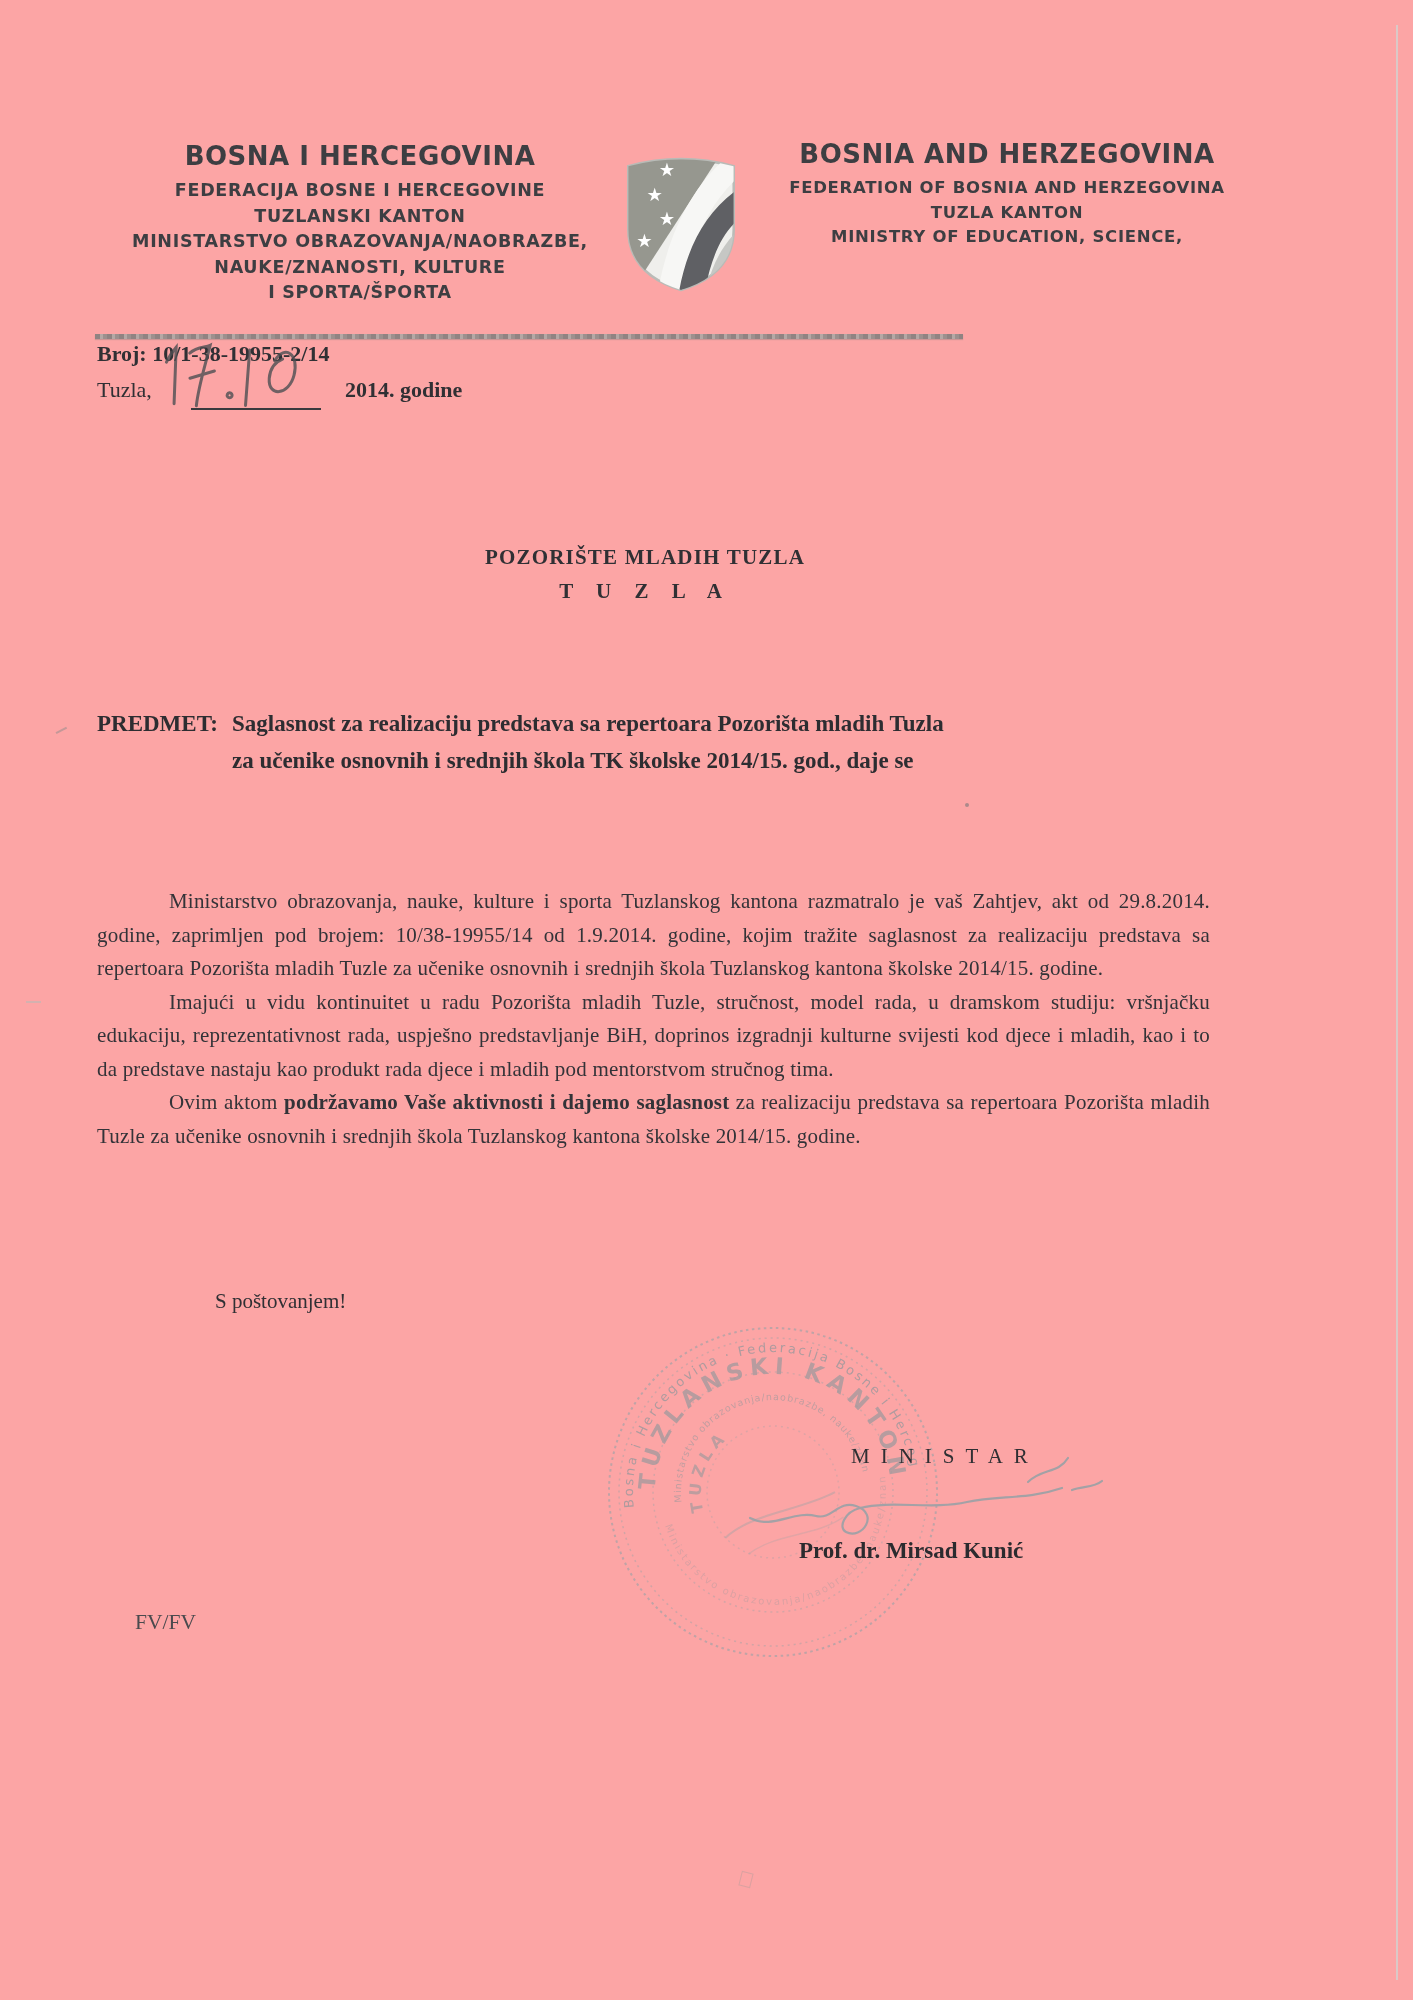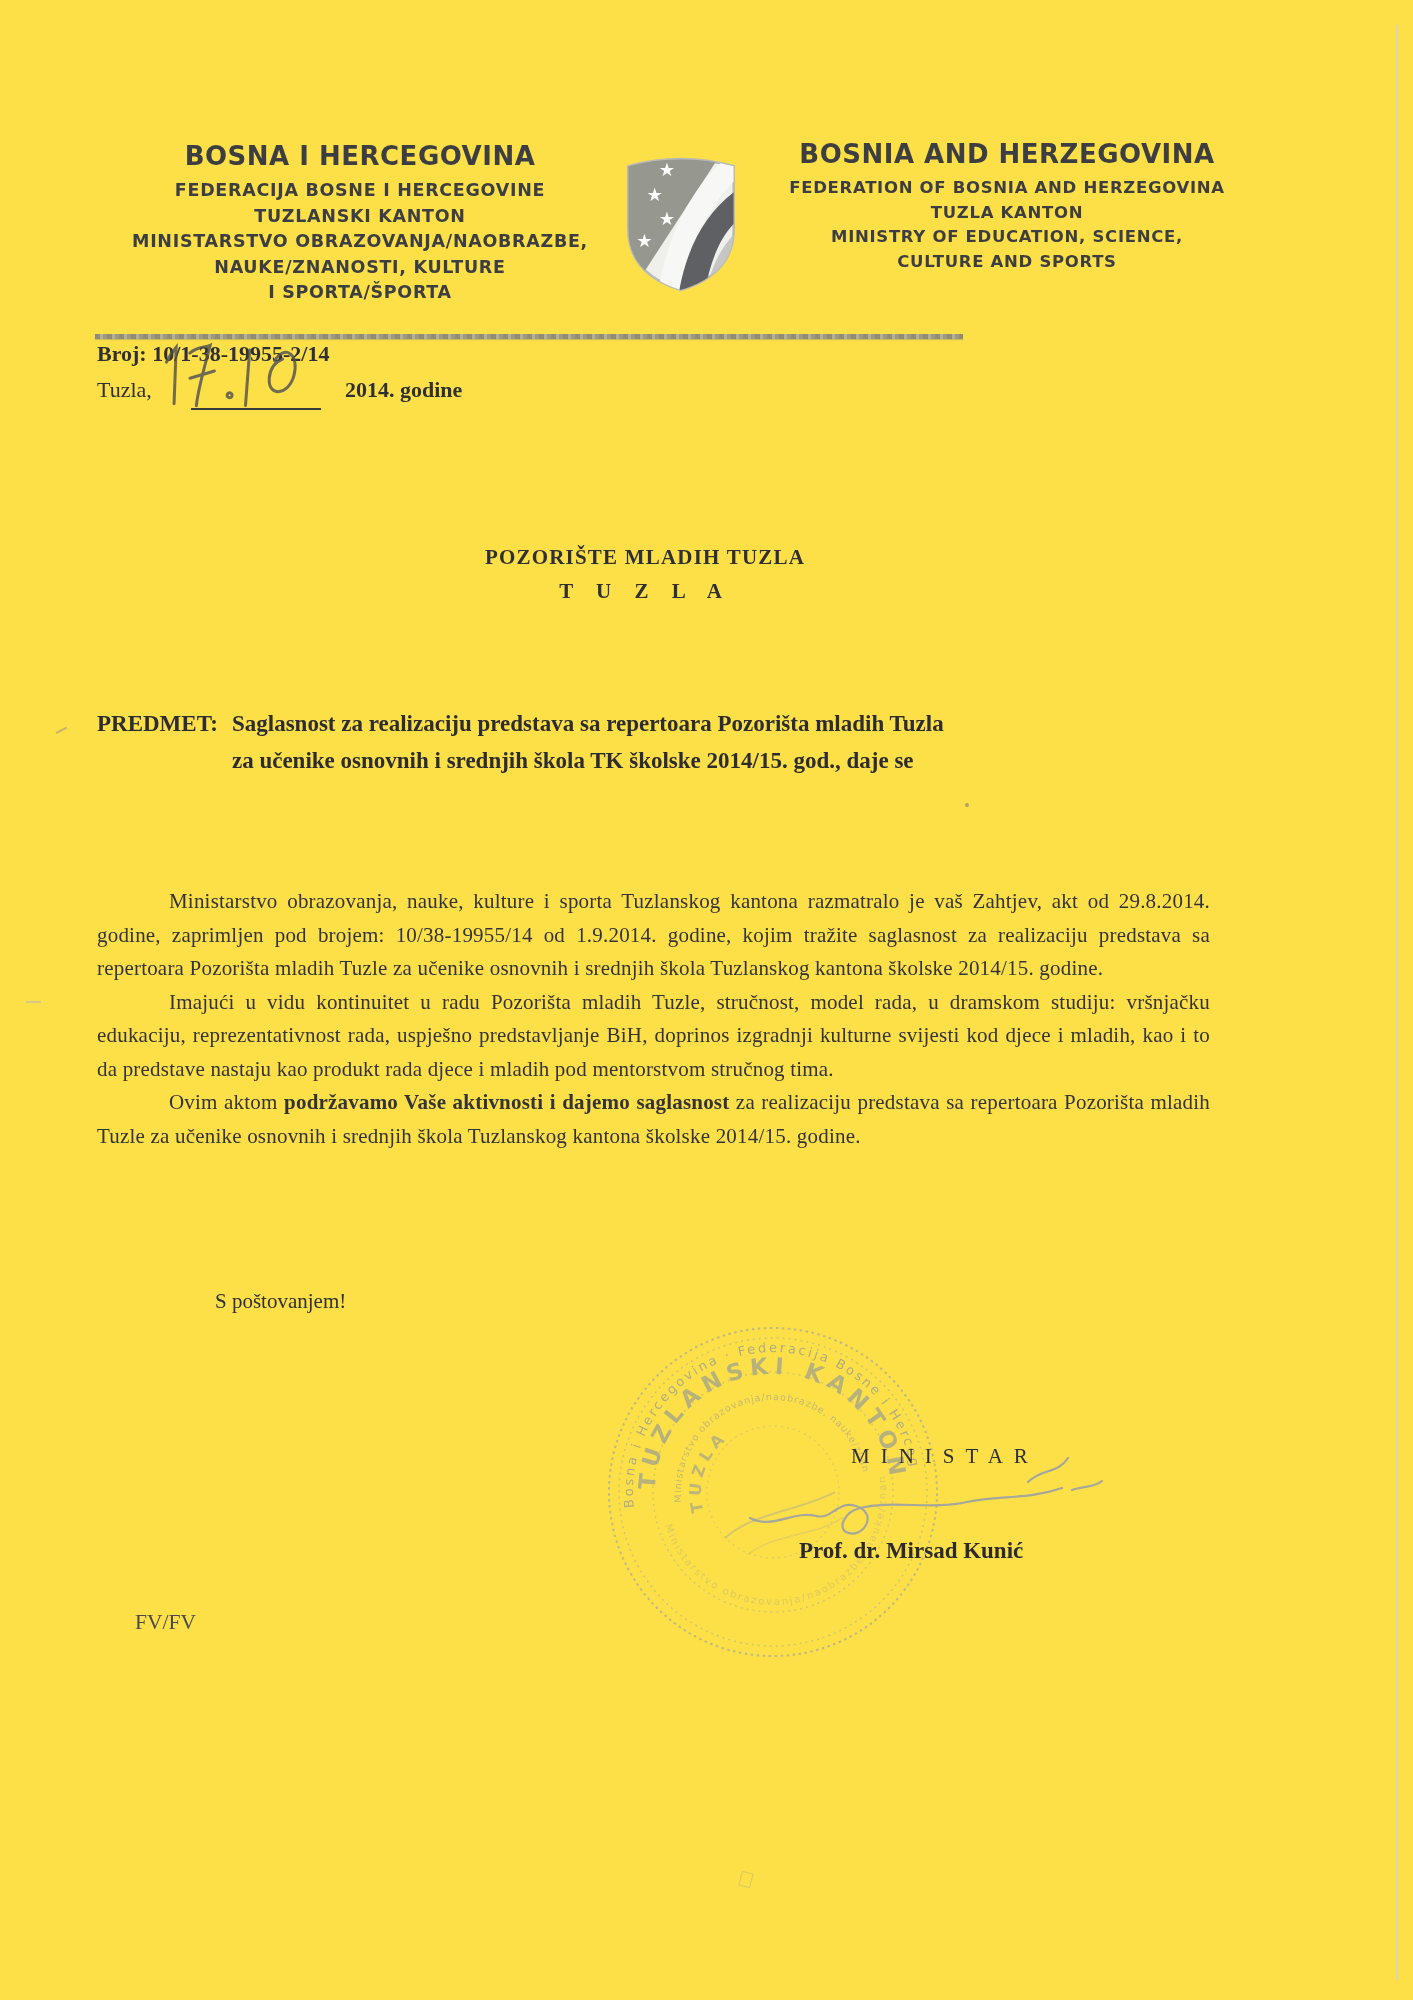--- a/index.html
+++ b/index.html
@@ -1,18 +1,18 @@
 <!DOCTYPE html>
 <html><head>
 <meta charset="utf-8">
 <style>
   html,body{margin:0;padding:0;background:#e8e8e6;}
   .page{
     position:relative; width:1413px; height:2000px; margin:0 auto;
-    background:#fde047; overflow:hidden;
+    background:#fca5a5; overflow:hidden;
     font-family:"Liberation Serif","DejaVu Serif",serif; color:#303034;
   }
   .abs{position:absolute;}
   
   .hdr{color:#3d3e42; font-family:"DejaVu Sans","Liberation Sans",sans-serif; font-weight:bold; text-align:center;}
   .hdr-left{left:95px; top:141px; width:530px;}
   .hdr-right{left:737px; top:139px; width:540px;}
   .hdr-title{font-size:26px; letter-spacing:.5px; margin-bottom:7px;}
   .hdr-line{font-size:17.5px; line-height:25.5px; letter-spacing:.7px;}
   .hdr-right .hdr-line{font-size:16.5px; line-height:24.5px;}
@@ -82,21 +82,20 @@
         <text x="16" y="96" font-size="18" fill="#ffffff" font-family="DejaVu Sans">★</text>
       </g>
     </svg>
   </div>
 
   <div class="abs hdr hdr-right">
     <div class="hdr-title">BOSNIA AND HERZEGOVINA</div>
     <div class="hdr-line">FEDERATION OF BOSNIA AND HERZEGOVINA</div>
     <div class="hdr-line">TUZLA KANTON</div>
     <div class="hdr-line">MINISTRY OF EDUCATION, SCIENCE,</div>
-    <div class="hdr-line">CULTURE AND SPORTS</div>
   </div>
 
   <div class="abs rule"></div>
 
   <div class="abs broj">Broj: 10/1-38-19955-2/14</div>
   <div class="abs tuzla">Tuzla,</div>
   <div class="abs date-underline"></div>
   <div class="abs handwriting" aria-label="17.10">
     <svg width="185" height="86" viewBox="0 0 185 86">
       <g fill="none" stroke="#4e4f53" stroke-width="3" stroke-linecap="round" opacity="0.8" transform="rotate(-5 92 43)">

